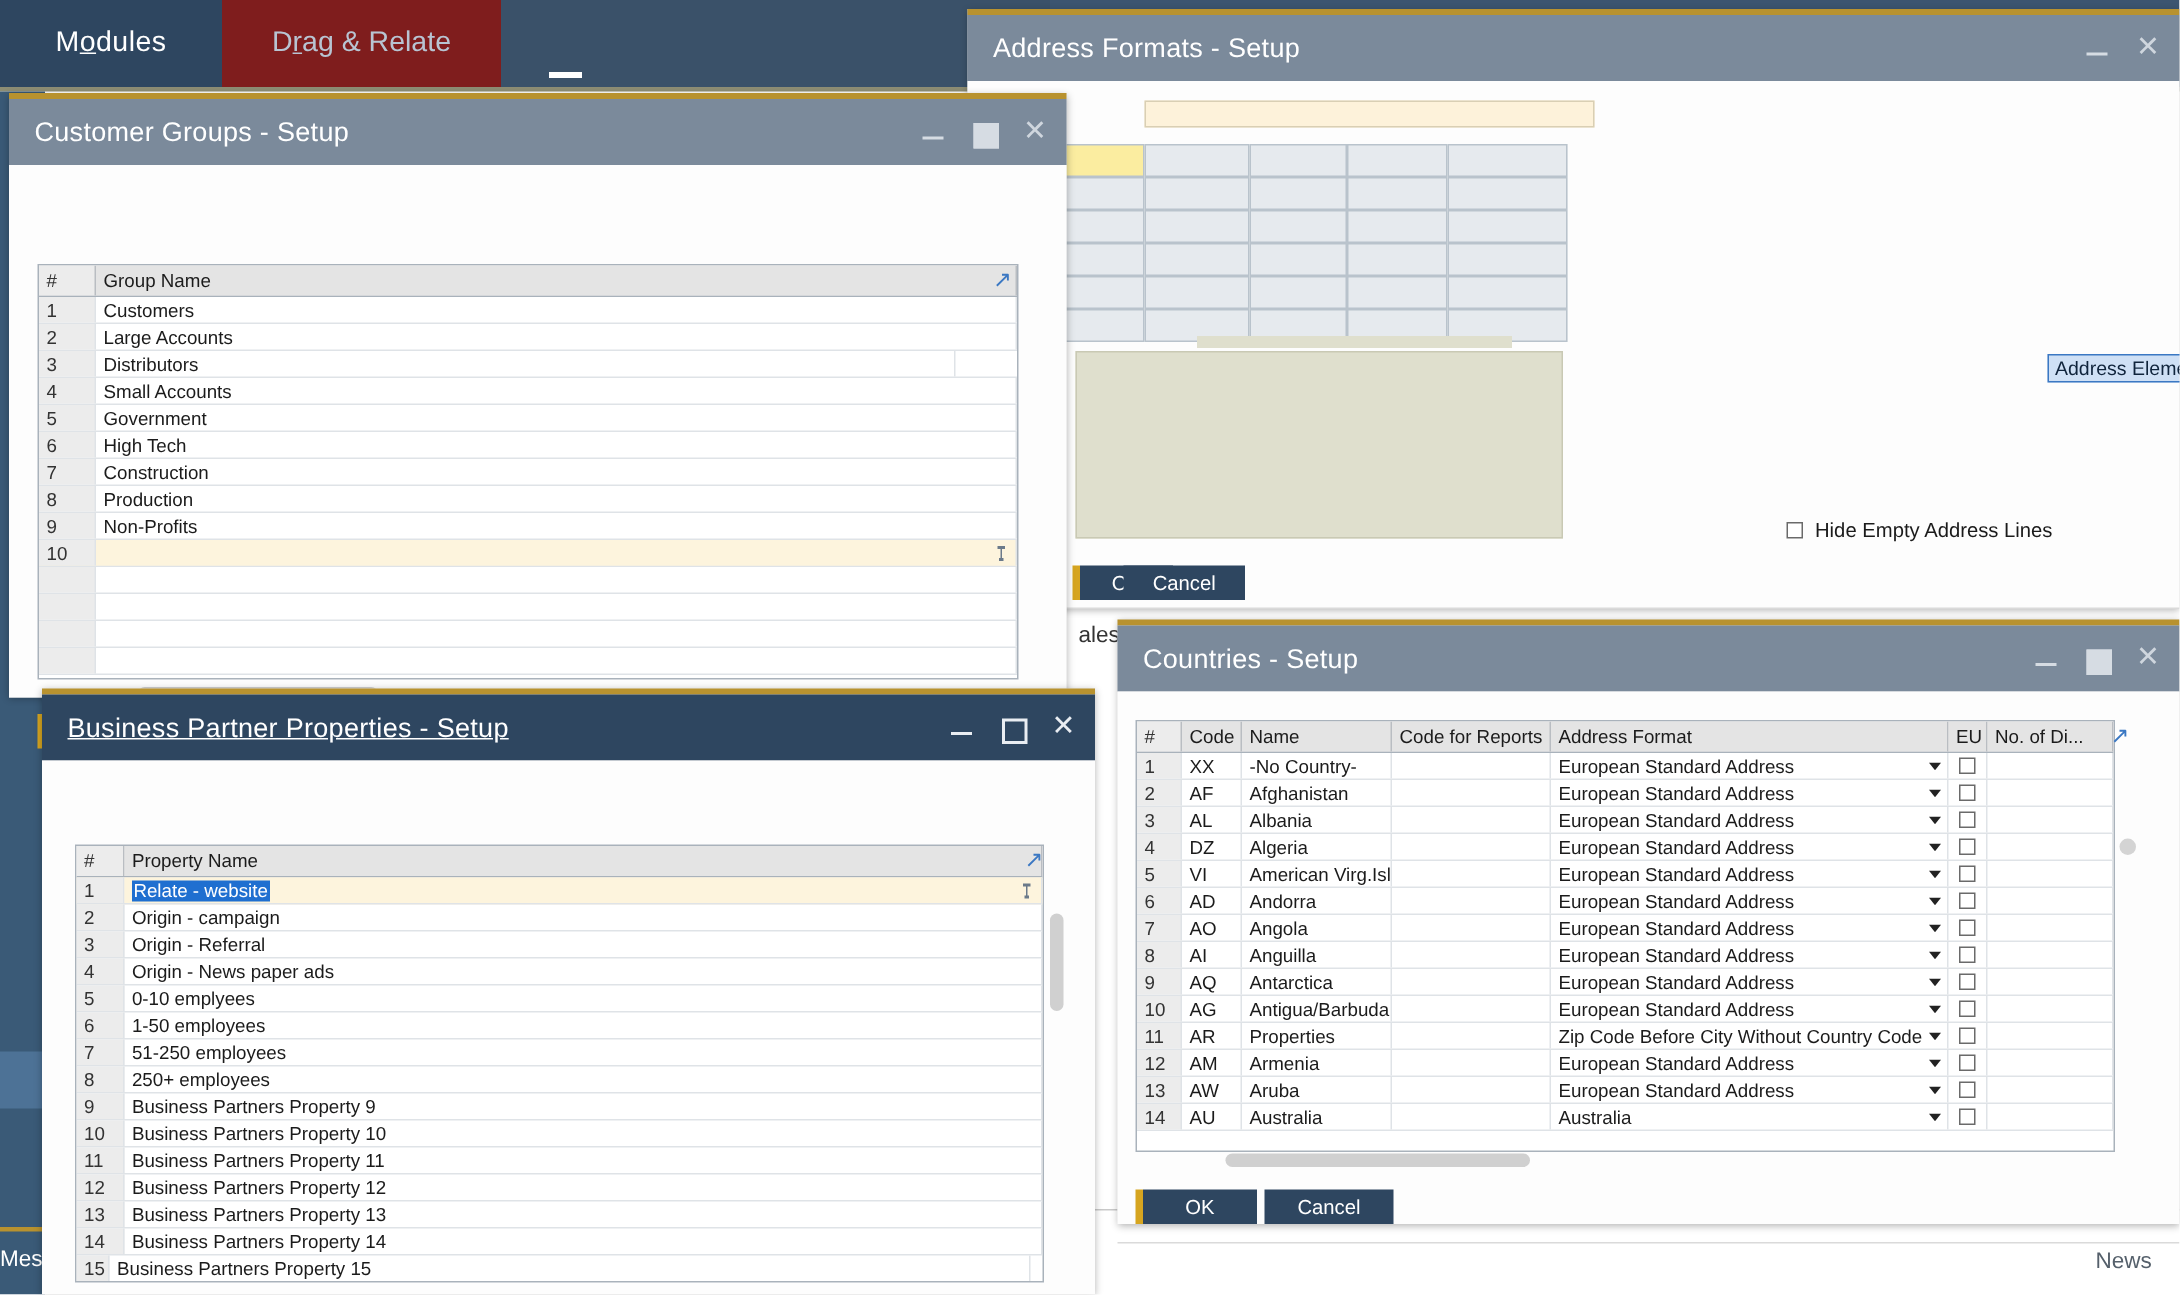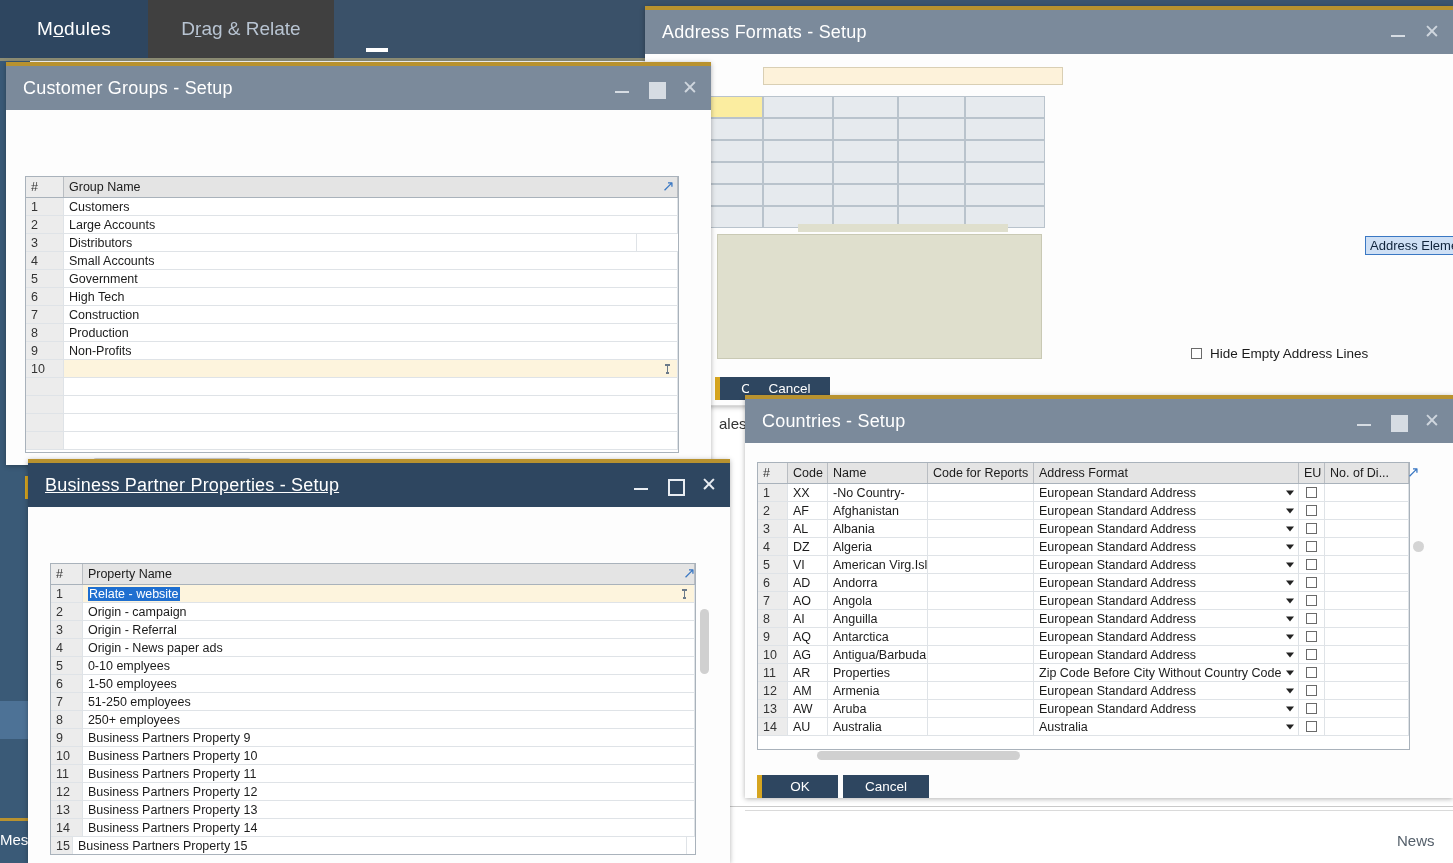--- a/index.html
+++ b/index.html
@@ -24,21 +24,21 @@
     background: #3a5169;
   }
   .menu-modules {
     position: absolute; left: 0; top: 0; width: 148px; height: 58px;
     background: #2e4660; display: flex; align-items: center; justify-content: center;
     color: #ffffff; font-size: 19px; letter-spacing: .3px;
   }
   .menu-modules u { text-decoration: underline; }
   .menu-drag {
     position: absolute; left: 148px; top: 0; width: 186px; height: 58px;
-    background: #404040; display: flex; align-items: center; justify-content: center;
+    background: #7f1d1d; display: flex; align-items: center; justify-content: center;
     color: #b8c4d2; font-size: 19px;
   }
   .menu-drag u { text-decoration: underline; }
   .topbar-dash {
     position: absolute; left: 366px; top: 48px; width: 22px; height: 4px;
     background: #ffffff;
   }
   .topbar-bottomline {
     position: absolute; left: 0; top: 58px; width: 1453px; height: 3px;
     background: #8d8d74;
@@ -351,21 +351,21 @@
     <div class="btn-ok-bar" style="left:19px; top:366px;"></div>
     <div class="btn" style="left:24px; top:366px; width:77px;">
       <span>OK</span>
     </div>
     <div class="btn" style="left:106px; top:366px; width:88px;">
       <span>Cancel</span>
     </div>
   </div>
 </div>
 
-<div class="win" style="left:745px; top:395px; width:708px; height:403px;">
+<div class="win" style="left:745px; top:413px; width:708px; height:403px;">
   <div class="win-topedge"></div>
   <div class="win-title inactive" style="top:4px;">
     <span>Countries - Setup</span>
     <div class="win-btns">
       <div class="wb min"></div>
       <div class="wb max"></div>
       <div class="wb close">✕</div>
     </div>
   </div>
   <div class="win-body" style="top:48px; height:355px;">

